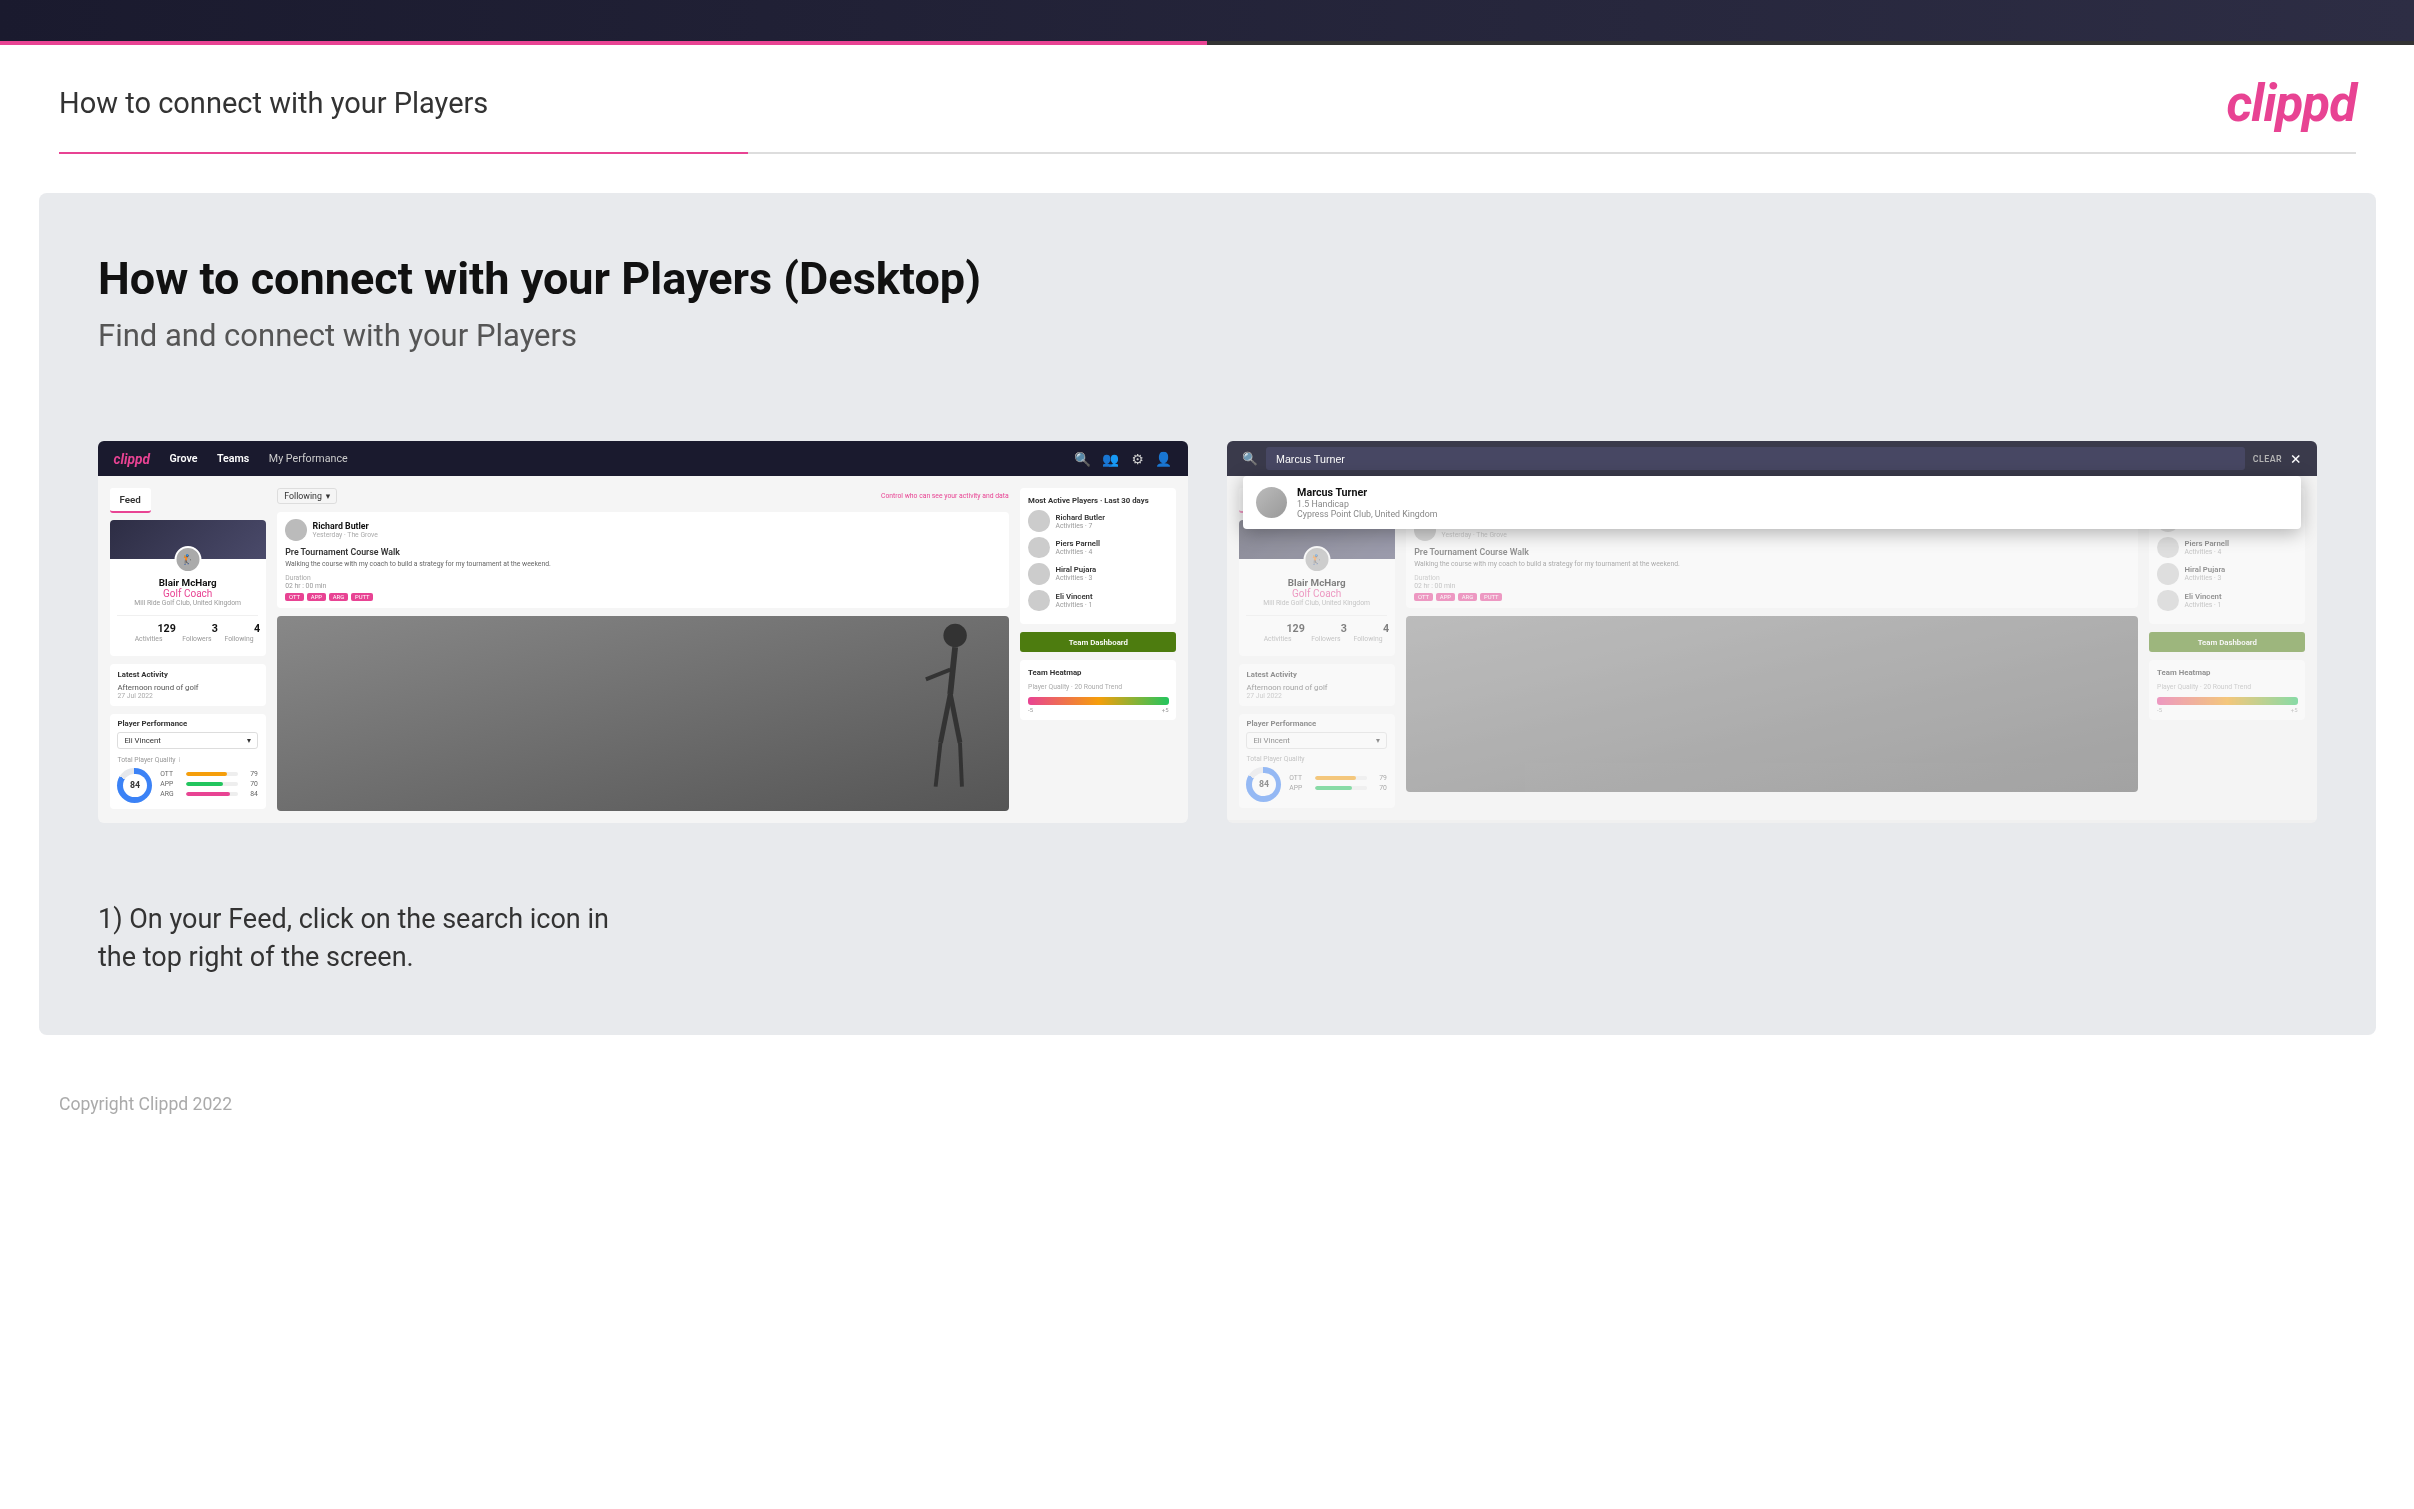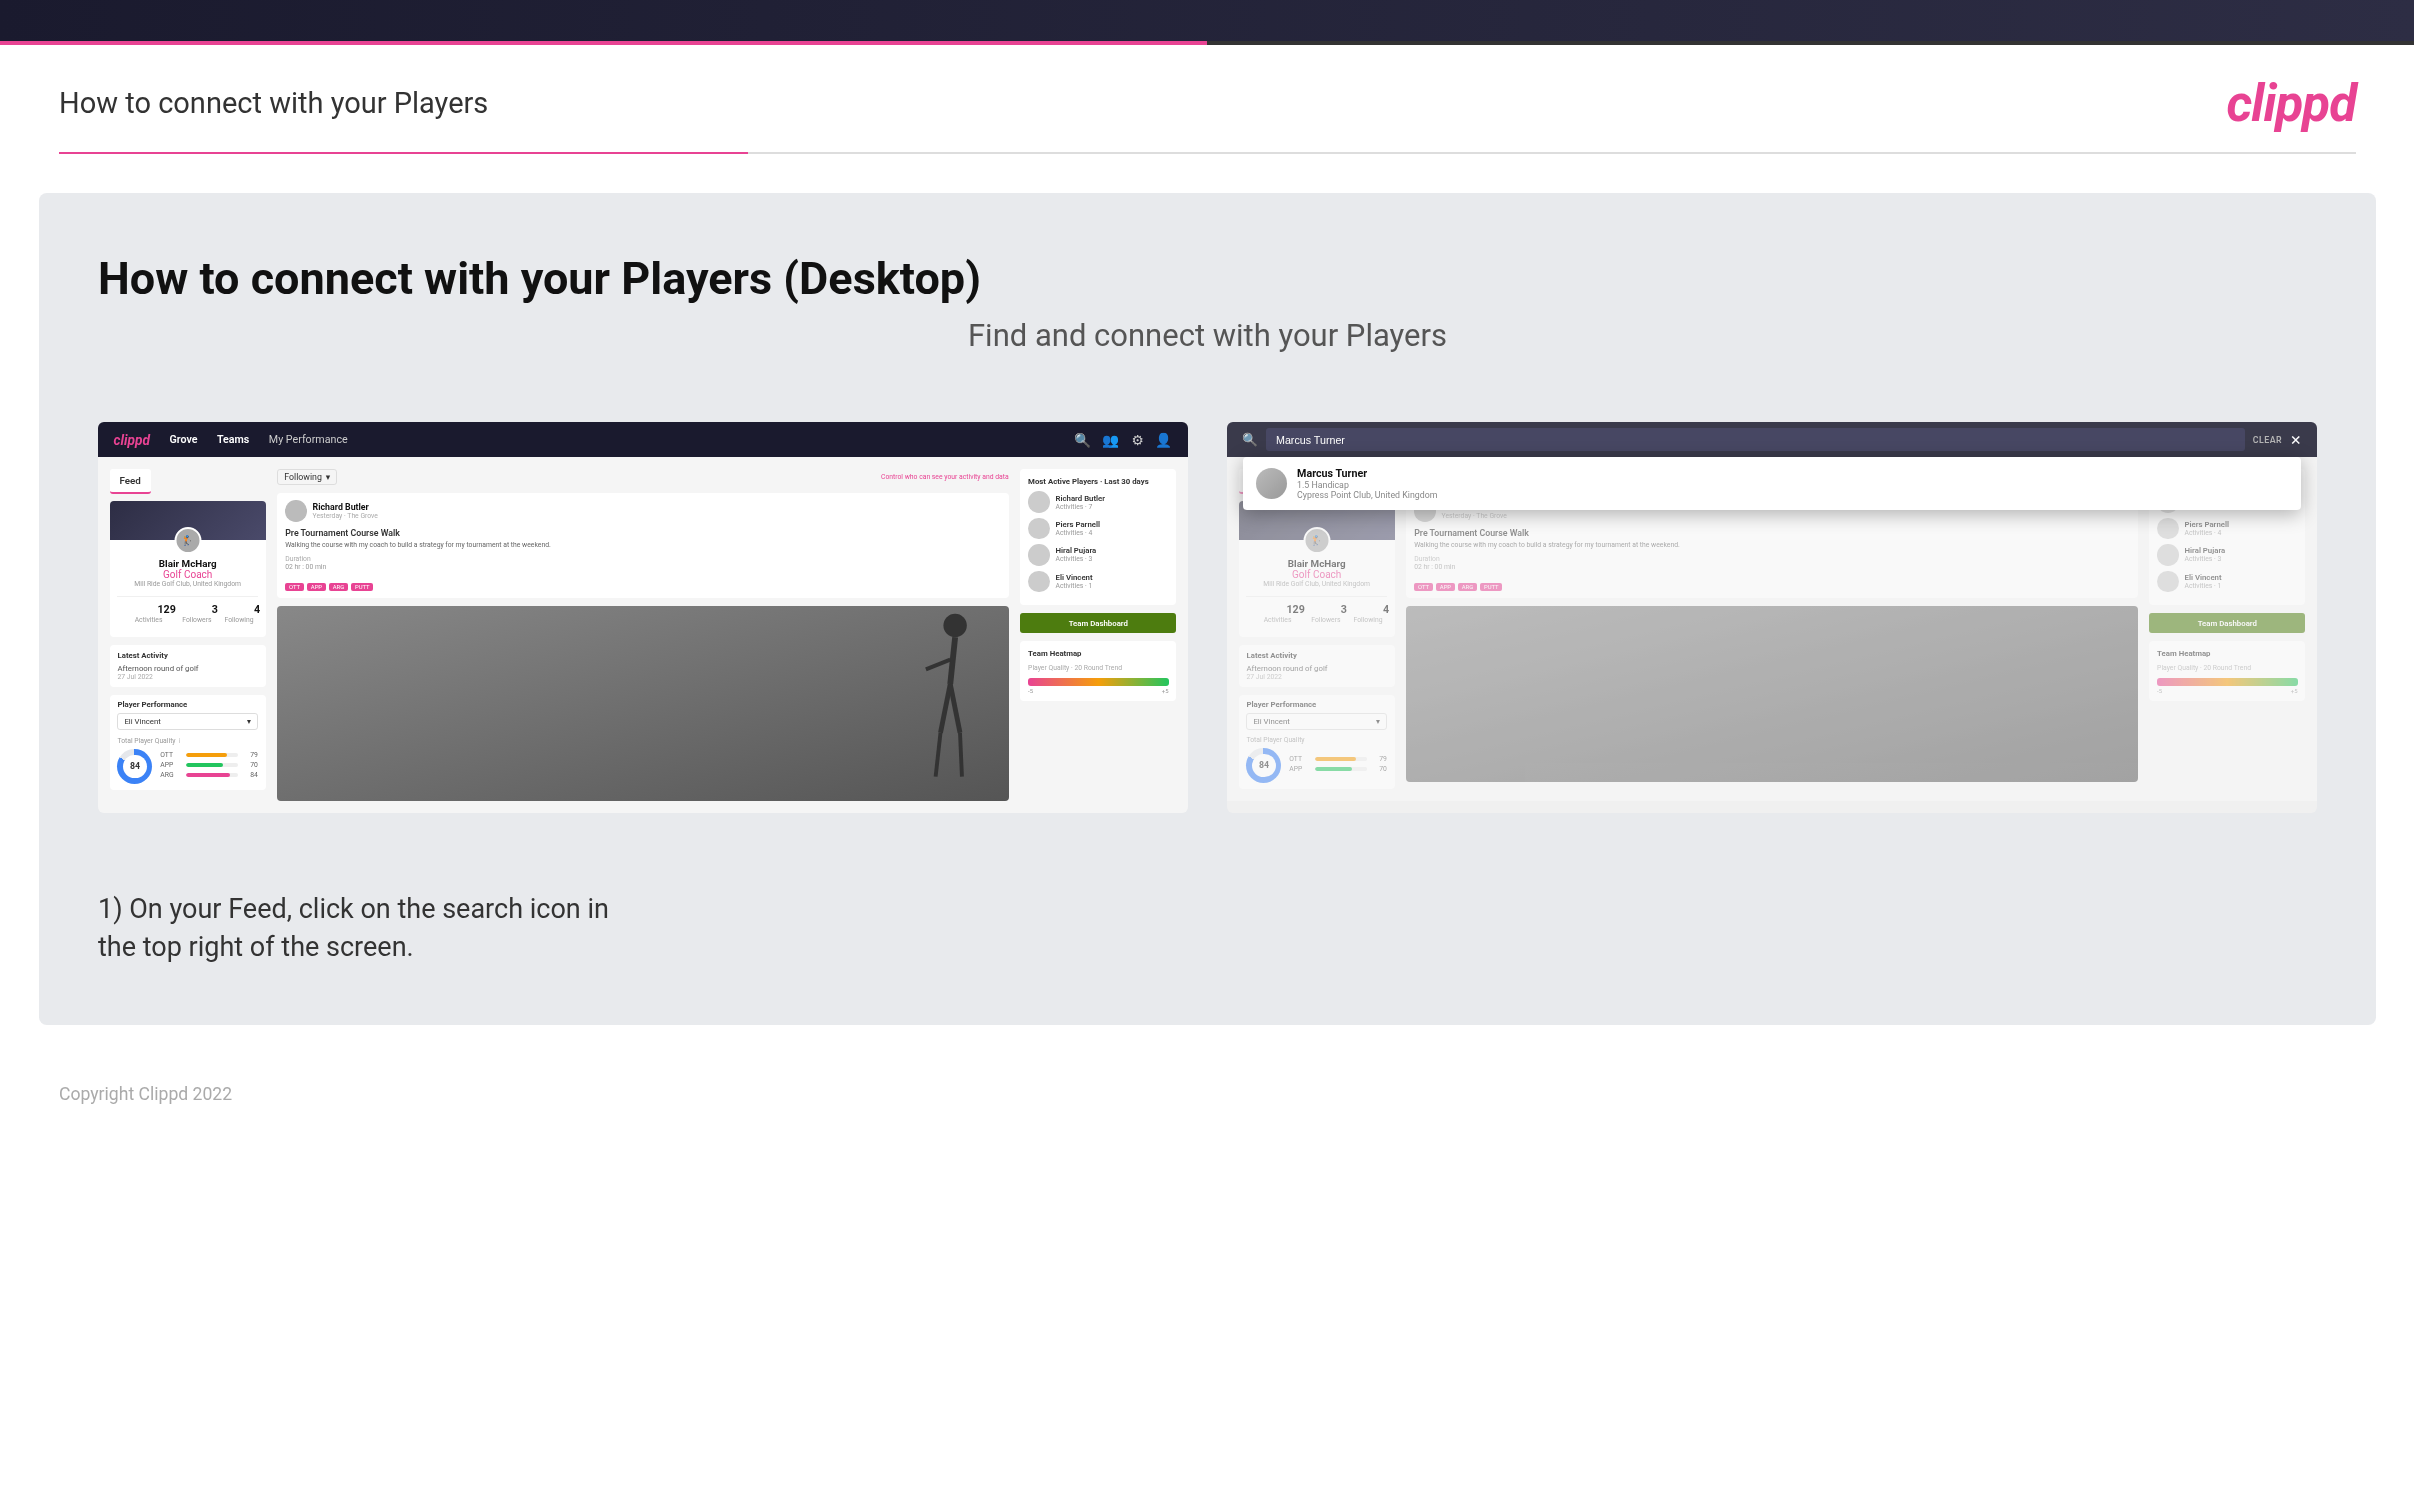--- a/index.html
+++ b/index.html
@@ -55,22 +55,21 @@
     }
     .main-title {
       font-size: 45px;
       font-weight: 700;
       color: #111;
       margin-bottom: 11.7px;
     }
     .main-subtitle {
       font-size: 31px;
       color: #555;
-      margin-bottom: 68px;
-      text-align: center;
+      margin-bottom: 87px;
     }
 
     .screenshots-row {
       display: flex;
       gap: 39px;
       margin-bottom: 49px;
     }
     .screenshot-container {
       flex: 1;
       background: #f0f0f0;
@@ -377,21 +376,21 @@
       margin-bottom: 2.9px;
     }
     .mini-post-desc {
       font-size: 6.8px;
       color: #666;
       margin-bottom: 5.9px;
     }
     .mini-post-duration {
       font-size: 6.8px;
       color: #999;
-      margin-bottom: 12px;
+      margin-bottom: 3px;
     }
     .mini-tags {
       display: flex;
       gap: 2.9px;
     }
     .mini-tag {
       background: #e84393;
       color: #fff;
       font-size: 5.9px;
       padding: 1px 3.9px;

